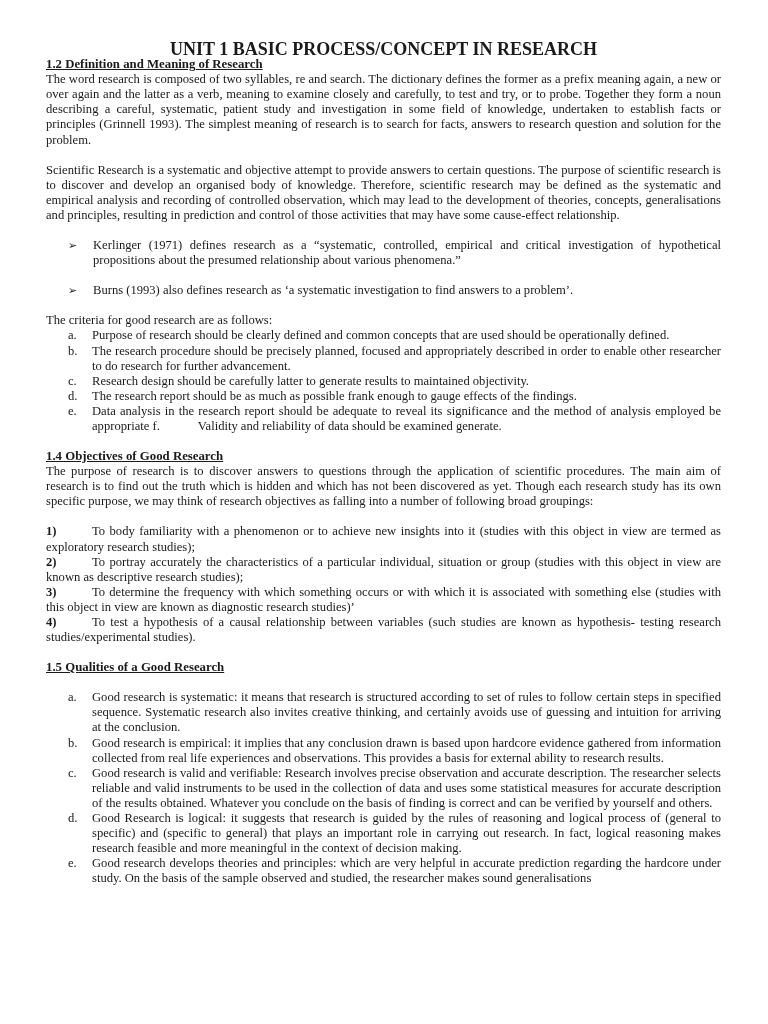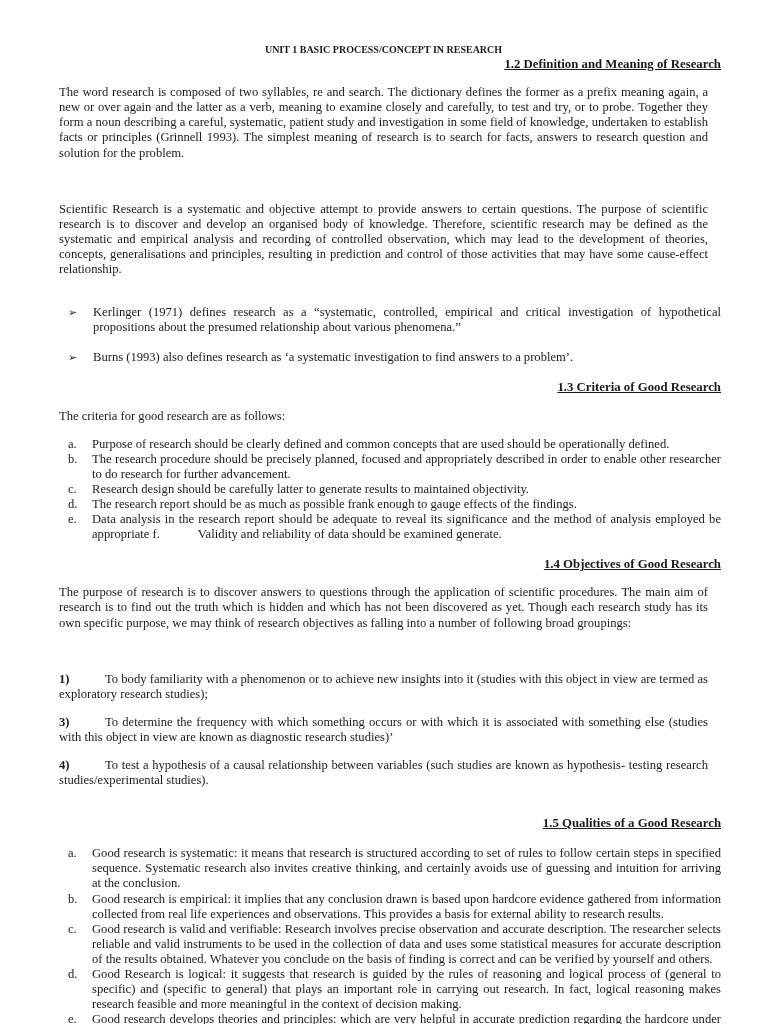--- a/index.html
+++ b/index.html
@@ -7,29 +7,28 @@
     width: 768px; height: 1024px; overflow: hidden;
     font-family: "DejaVu Serif", "Liberation Serif", serif;
     color: #1a1a1a;
   }
   .page {
     position: absolute; left: 46px; top: 42px; width: 675px;
     font-family: "Liberation Serif", serif;
     font-size: 12.6px; line-height: 15.1px;
   }
   .title {
-    text-align: center; font-weight: bold; font-size: 10px;
+    text-align: center; font-weight: bold; font-size: 18px;
     margin: 0 0 0 0;
   }
   .heading {
     font-weight: bold; text-decoration: underline; font-size: 12.8px;
     margin: 0;
-    text-align: right;
   }
-  p { margin: 13px; text-align: justify; }
+  p { margin: 0; text-align: justify; }
   .gap-lg { height: 15px; }
   .bullet-list { margin: 0; padding: 0; list-style: none; }
   .bullet { display: flex; margin-left: 22px; }
   .bullet .marker { width: 25px; flex: none; font-size: 11px; }
   .bullet .text { flex: 1; text-align: justify; }
   .alpha { margin: 0; padding: 0; list-style: none; }
   .alpha li { display: flex; margin-left: 22px; }
   .alpha .marker { width: 24px; flex: none; }
   .alpha .text { flex: 1; text-align: justify; }
   .num { display: block; text-align: justify; }
@@ -53,21 +52,20 @@
       <span class="text">Kerlinger (1971) defines research as a “systematic, controlled, empirical and critical investigation of hypothetical propositions about the presumed relationship about various phenomena.”</span>
     </li>
     <li class="gap-lg" style="margin:0"></li>
     <li class="bullet">
       <span class="marker">➢</span>
       <span class="text">Burns (1993) also defines research as ‘a systematic investigation to find answers to a problem’.</span>
     </li>
   </ul>
   <div class="gap-lg"></div>
 
-  <div class="heading">1.3 Criteria of Good Research</div>
   <p>The criteria for good research are as follows:</p>
   <ul class="alpha">
     <li>
       <span class="marker">a.</span>
       <span class="text">Purpose of research should be clearly defined and common concepts that are used should be operationally defined.</span>
     </li>
     <li>
       <span class="marker">b.</span>
       <span class="text">The research procedure should be precisely planned, focused and appropriately described in order to enable other researcher to do research for further advancement.</span>
     </li>
@@ -84,20 +82,21 @@
       <span class="text"><span>Data analysis in the research report should be adequate to reveal its significance and the method of analysis employed be appropriate</span> <span>f.</span><span class="tab"></span><span>Validity and reliability of data should be examined generate.</span></span>
     </li>
   </ul>
   <div class="gap-lg"></div>
 
   <div class="heading">1.4 Objectives of Good Research</div>
   <p>The purpose of research is to discover answers to questions through the application of scientific procedures. The main aim of research is to find out the truth which is hidden and which has not been discovered as yet. Though each research study has its own specific purpose, we may think of research objectives as falling into a number of following broad groupings:</p>
   <div class="gap-lg"></div>
   <div>
     <p class="num"><span class="nm">1)</span><span>To body familiarity with a phenomenon or to achieve new insights into it (studies with this object in view are termed as exploratory research studies);</span></p>
+    <p class="num"><span class="nm">2)</span><span>To portray accurately the characteristics of a particular individual, situation or group (studies with this object in view are known as descriptive research studies);</span></p>
     <p class="num"><span class="nm">3)</span><span>To determine the frequency with which something occurs or with which it is associated with something else (studies with this object in view are known as diagnostic research studies)’</span></p>
     <p class="num"><span class="nm">4)</span><span>To test a hypothesis of a causal relationship between variables (such studies are known as hypothesis- testing research studies/experimental studies).</span></p>
   </div>
   <div class="gap-lg"></div>
 
   <div class="heading">1.5 Qualities of a Good Research</div>
   <div class="gap-lg"></div>
   <ul class="alpha">
     <li>
       <span class="marker">a.</span>

